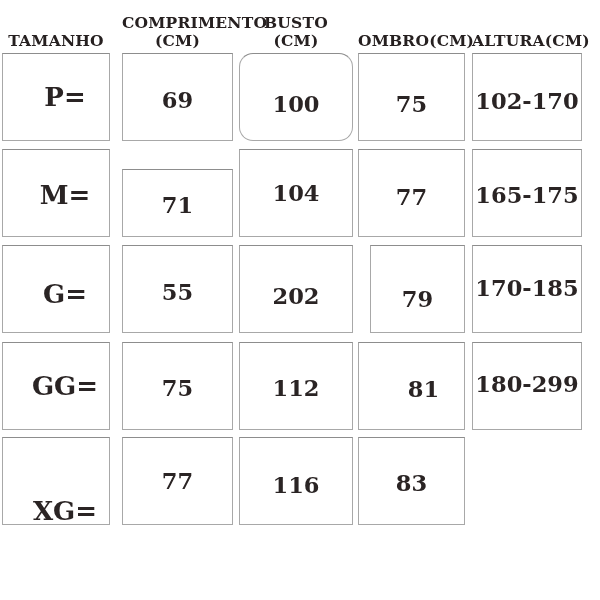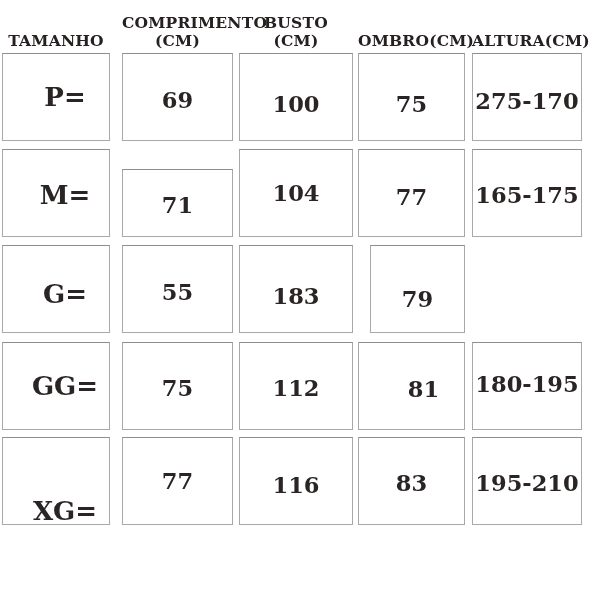--- a/index.html
+++ b/index.html
@@ -69,28 +69,28 @@
     <div class="hcell hc5">ALTURA(CM)</div>
   </div>
 
   <div class="grid body-grid" id="body-grid">
       <div class="cell size-col" style="grid-area: 1 / 1;">
         <span style="transform: translate(9px, 0px);">P=</span>
       </div>
       <div class="cell" style="grid-area: 1 / 3;">
         <span style="transform: translate(0px, 3px);">69</span>
       </div>
-      <div class="cell" style="grid-area: 1 / 5;">
+      <div class="cell" style="grid-area: 1 / 5; border-radius: 14px;">
         <span style="transform: translate(0px, 7px);">100</span>
       </div>
       <div class="cell" style="grid-area: 1 / 7;">
         <span style="transform: translate(0px, 7px);">75</span>
       </div>
       <div class="cell" style="grid-area: 1 / 9;">
-        <span style="transform: translate(0px, 4px);">275-170</span>
+        <span style="transform: translate(0px, 4px);">102-170</span>
       </div>
       <div class="cell size-col" style="grid-area: 3 / 1;">
         <span style="transform: translate(9px, 2px);">M=</span>
       </div>
       <div class="cell" style="grid-area: 3 / 3; margin-top: 20px;">
         <span style="transform: translate(0px, 2px);">71</span>
       </div>
       <div class="cell" style="grid-area: 3 / 5;">
         <span style="transform: translate(0px, 0px);">104</span>
       </div>
@@ -100,50 +100,50 @@
       <div class="cell" style="grid-area: 3 / 9;">
         <span style="transform: translate(0px, 2px);">165-175</span>
       </div>
       <div class="cell size-col" style="grid-area: 5 / 1;">
         <span style="transform: translate(9px, 5px);">G=</span>
       </div>
       <div class="cell" style="grid-area: 5 / 3;">
         <span style="transform: translate(0px, 3px);">55</span>
       </div>
       <div class="cell" style="grid-area: 5 / 5;">
-        <span style="transform: translate(0px, 7px);">183</span>
+        <span style="transform: translate(0px, 7px);">202</span>
       </div>
       <div class="cell" style="grid-area: 5 / 7; margin-left: 12px;">
         <span style="transform: translate(0px, 10px);">79</span>
+      </div>
+      <div class="cell" style="grid-area: 5 / 9;">
+        <span style="transform: translate(0px, -1px);">170-185</span>
       </div>
       <div class="cell size-col" style="grid-area: 7 / 1;">
         <span style="transform: translate(9px, 0px);">GG=</span>
       </div>
       <div class="cell" style="grid-area: 7 / 3;">
         <span style="transform: translate(0px, 2px);">75</span>
       </div>
       <div class="cell" style="grid-area: 7 / 5;">
         <span style="transform: translate(0px, 2px);">112</span>
       </div>
       <div class="cell" style="grid-area: 7 / 7;">
         <span style="transform: translate(0px, 3px); margin-left: 24px;">81</span>
       </div>
       <div class="cell" style="grid-area: 7 / 9;">
-        <span style="transform: translate(0px, -2px);">180-195</span>
+        <span style="transform: translate(0px, -2px);">180-299</span>
       </div>
       <div class="cell size-col" style="grid-area: 9 / 1; align-items: flex-end;">
         <span style="transform: translate(9px, 2px);">XG=</span>
       </div>
       <div class="cell" style="grid-area: 9 / 3;">
         <span style="transform: translate(0px, 0px);">77</span>
       </div>
       <div class="cell" style="grid-area: 9 / 5;">
         <span style="transform: translate(0px, 4px); text-align: center;">116</span>
       </div>
       <div class="cell" style="grid-area: 9 / 7;">
         <span style="transform: translate(0px, 2px);">83</span>
       </div>
-      <div class="cell" style="grid-area: 9 / 9;">
-        <span style="transform: translate(0px, 2px);">195-210</span>
-      </div>
     </div>
 
 </div>
 
 </body></html>

